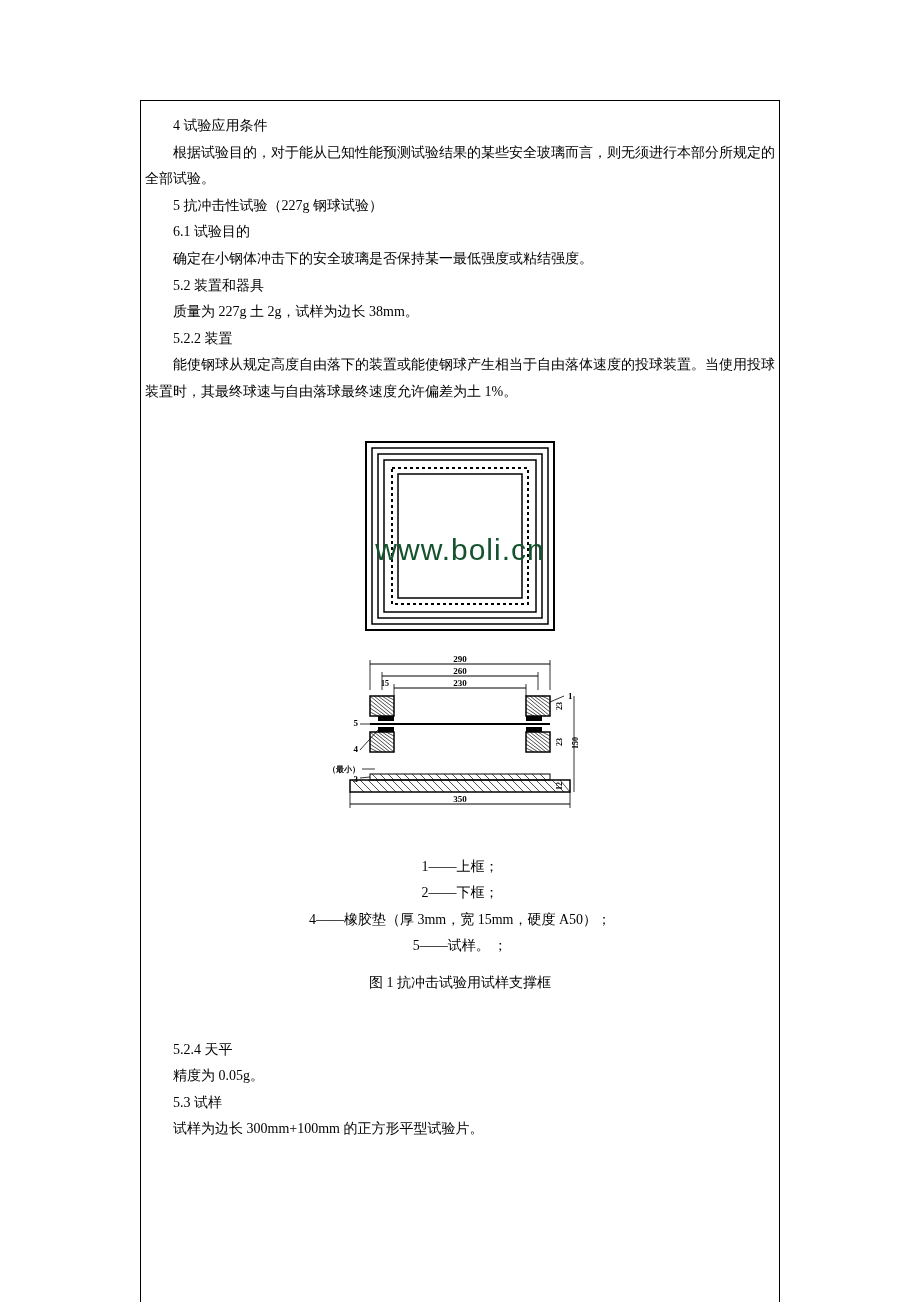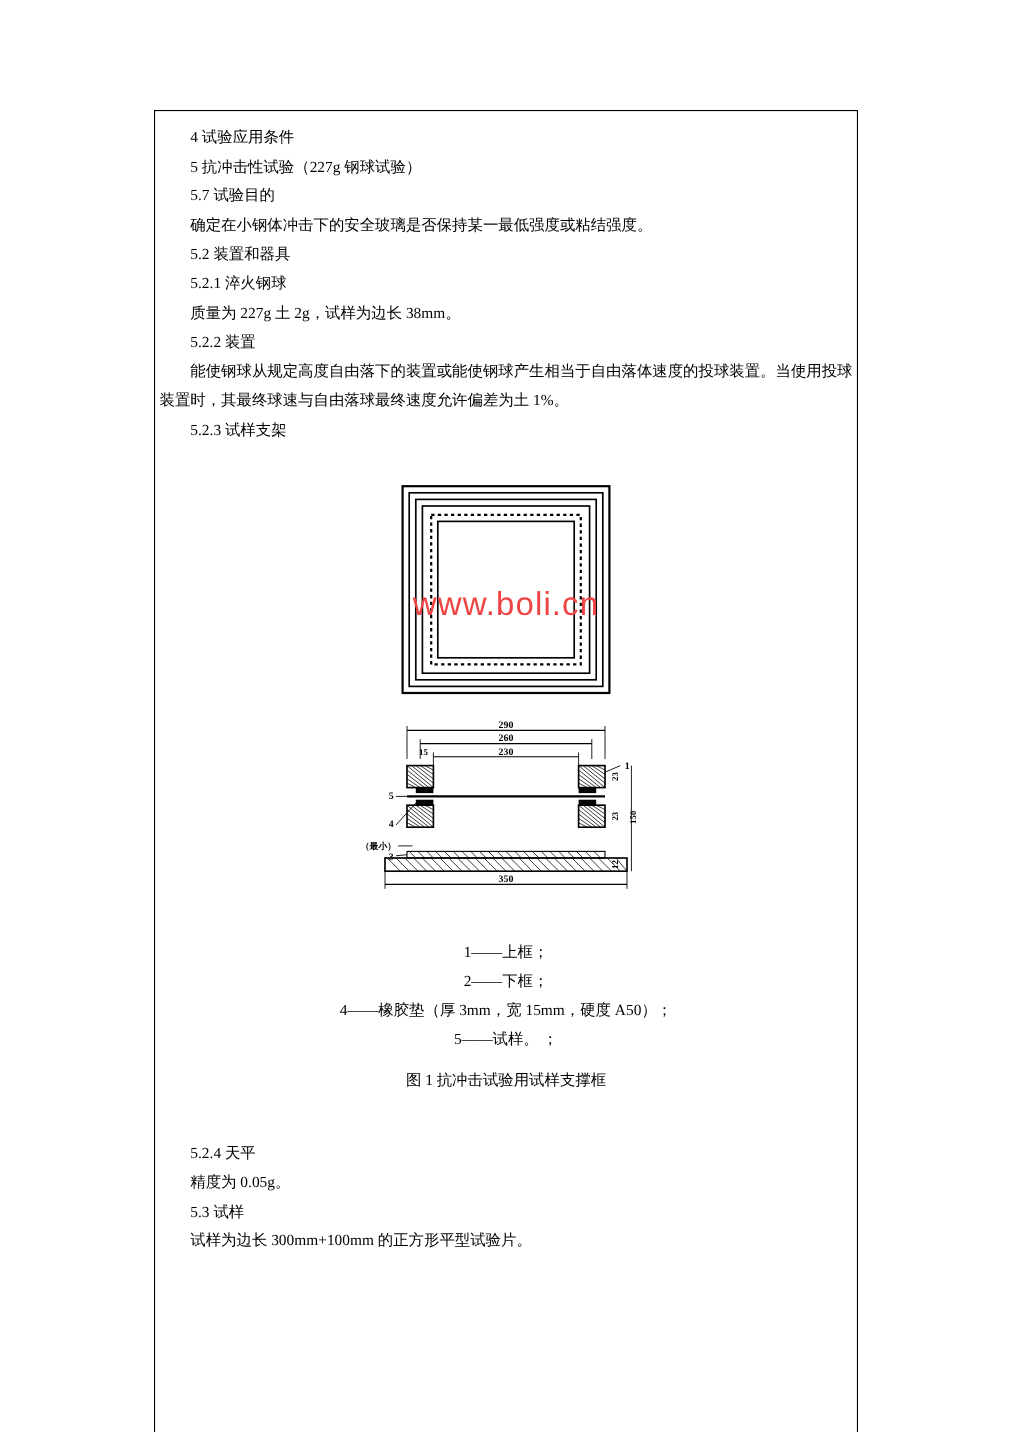--- a/index.html
+++ b/index.html
@@ -24,21 +24,21 @@
       text-align: center;
       margin: 30px 0 20px 0;
       position: relative;
     }
     .watermark {
       position: absolute;
       top: 85px;
       left: 50%;
       transform: translateX(-50%);
       font-size: 30px;
-      color: #ef4444;
+      color: #14532d;
       letter-spacing: 1px;
       font-family: Arial, sans-serif;
       pointer-events: none;
       z-index: 1;
     }
     .diagram svg { display: block; margin: 0 auto; }
     .legend-block {
       margin: 20px auto 10px auto;
       width: 380px;
       text-align: center;
@@ -46,30 +46,29 @@
     .legend-line { line-height: 1.9; }
     .figure-caption { text-align: center; margin-top: 1px; }
     .section-bottom { margin-top: 40px; }
   </style>
 </head>
 <body>
 
 <div class="content-border">
 
   <p class="para">4  试验应用条件</p>
+  <p class="para">根据试验目的，对于能从已知性能预测试验结果的某些安全玻璃而言，则无须进行本部分所规定的全部试验。</p>
 
   <p class="para">5  抗冲击性试验（227g 钢球试验）</p>
-  <p class="para">5.7  试验目的</p>
+  <p class="para">6.1  试验目的</p>
   <p class="para">确定在小钢体冲击下的安全玻璃是否保持某一最低强度或粘结强度。</p>
   <p class="para">5.2  装置和器具</p>
-  <p class="para">5.2.1  淬火钢球</p>
   <p class="para">质量为 227g 土 2g，试样为边长 38mm。</p>
   <p class="para">5.2.2  装置</p>
   <p class="para">能使钢球从规定高度自由落下的装置或能使钢球产生相当于自由落体速度的投球装置。当使用投球装置时，其最终球速与自由落球最终速度允许偏差为土 1%。</p>
-  <p class="para">5.2.3  试样支架</p>
 
   <div class="figure-area">
     <div class="watermark">www.boli.cn</div>
 
     <div class="diagram">
       <svg width="200" height="200" viewBox="0 0 200 200">
         <rect x="6" y="6" width="188" height="188" fill="none" stroke="#000" stroke-width="2"></rect>
         <rect x="12" y="12" width="176" height="176" fill="none" stroke="#000" stroke-width="1.5"></rect>
         <rect x="18" y="18" width="164" height="164" fill="none" stroke="#000" stroke-width="1.5"></rect>
         <rect x="24" y="24" width="152" height="152" fill="none" stroke="#000" stroke-width="1.5"></rect>

